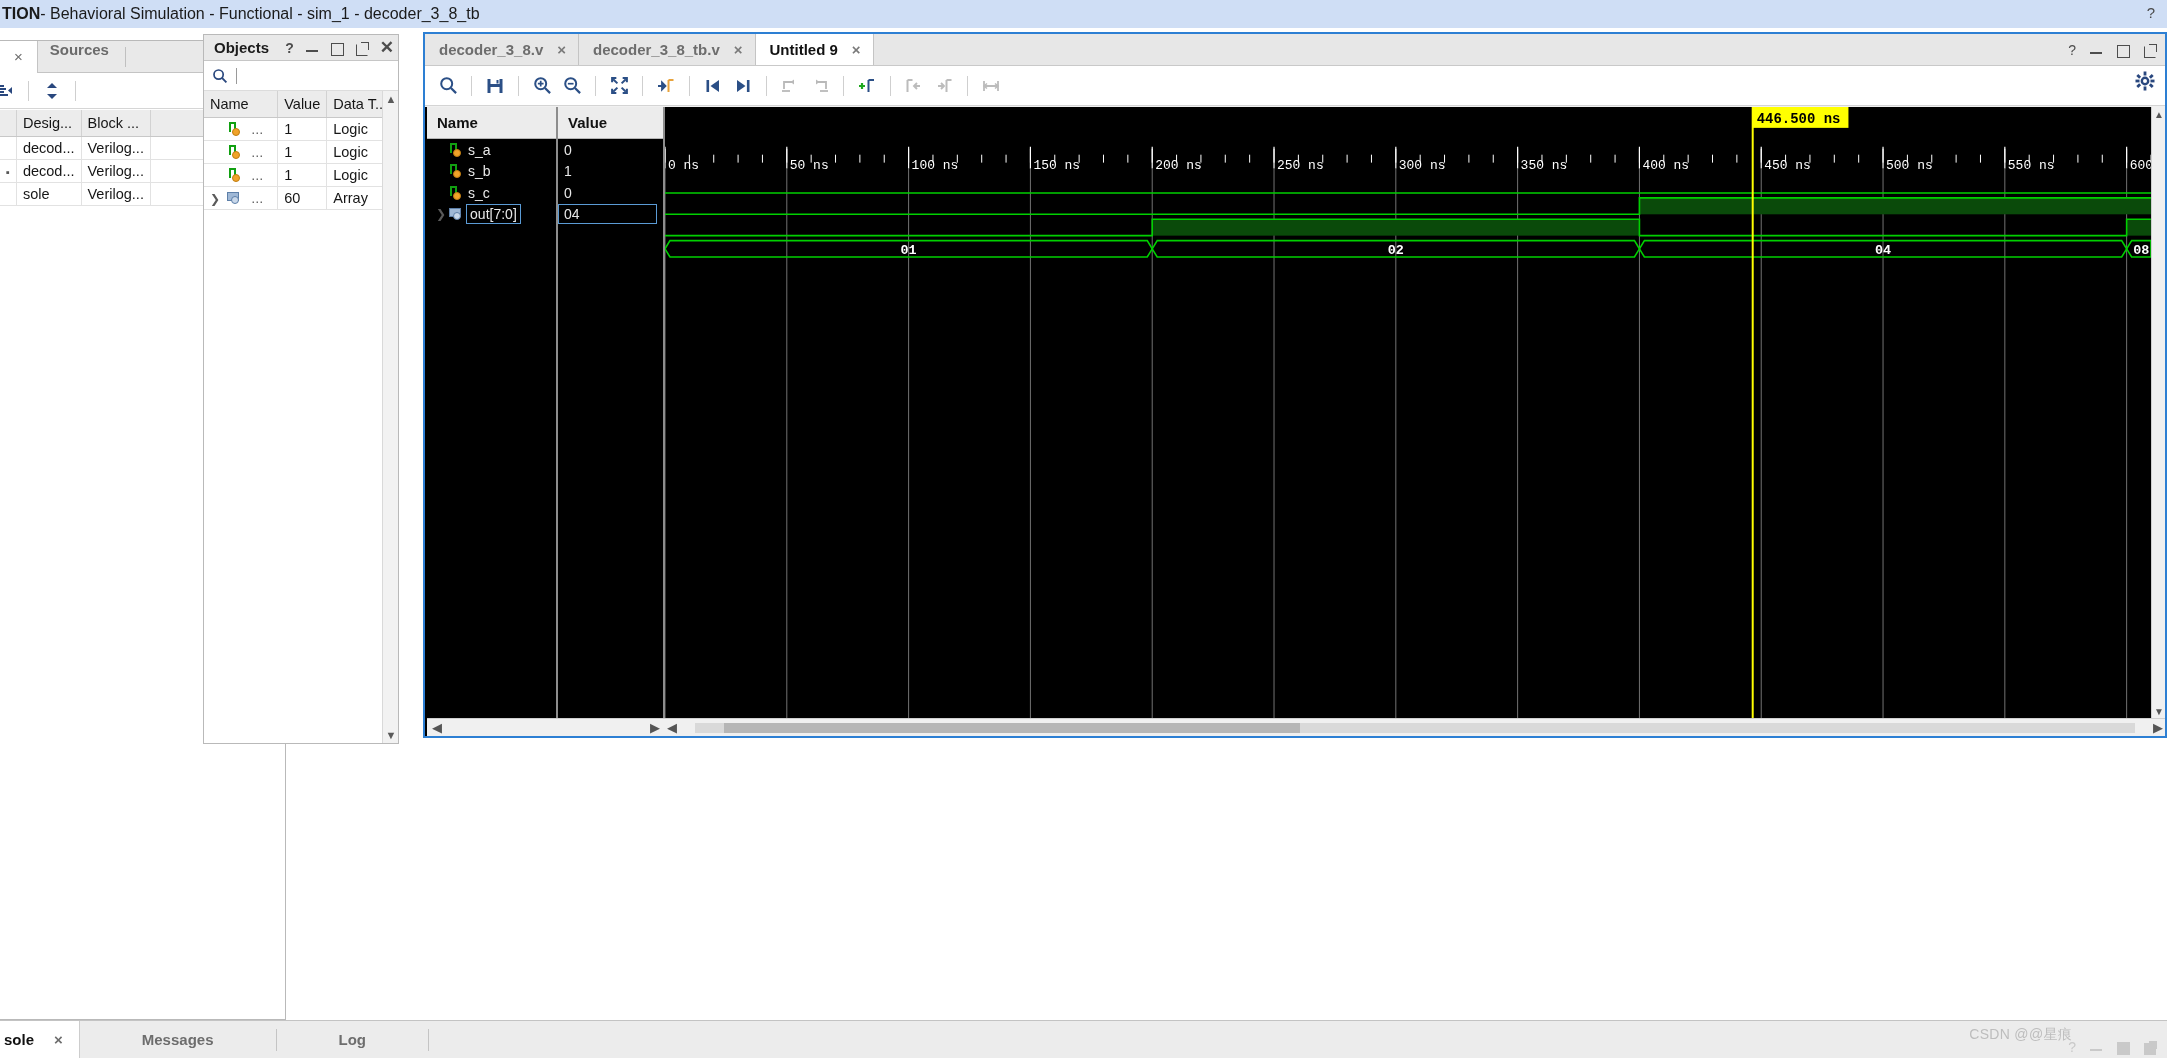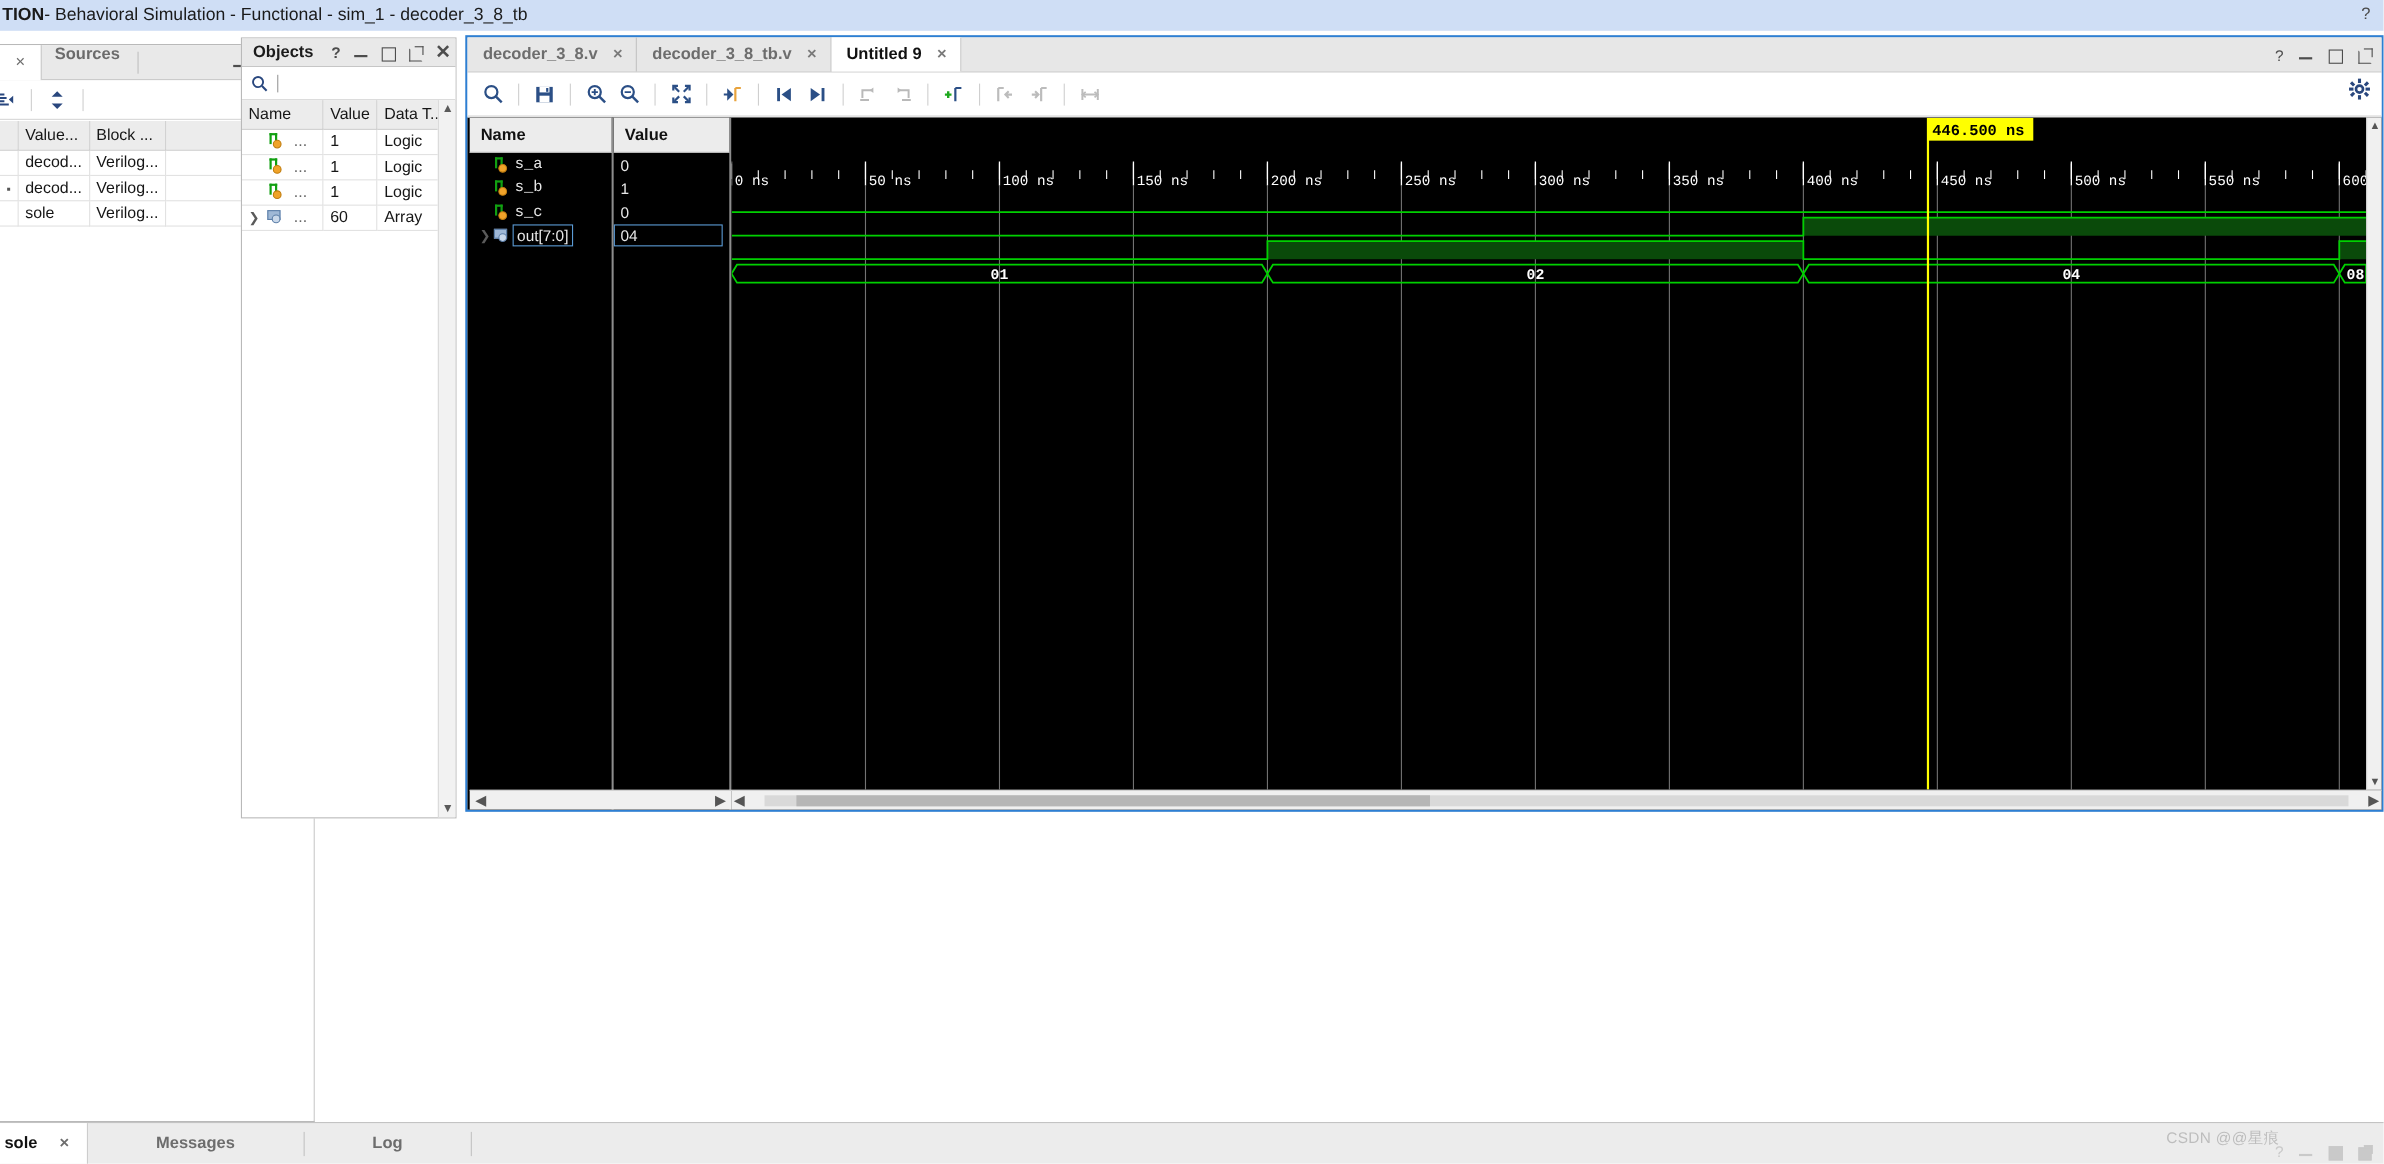--- a/index.html
+++ b/index.html
@@ -65,21 +65,21 @@
   table.grid { border-collapse: collapse; width:100%; font-size:14.5px; color:#161616; }
   table.grid th {
     background:#ececec; border-right:1px solid #d2d2d2; border-bottom:1px solid #c8c8c8;
     text-align:left; font-weight:normal; padding:4px 6px; height:26px; white-space:nowrap;
   }
   table.grid td {
     border-right:1px solid #e2e2e2; border-bottom:1px solid #e2e2e2;
     padding:3px 6px; height:22px; white-space:nowrap; background:#fff;
   }
   .objects-window {
-    position:absolute; left:219px; top:34px; width:196px; height:710px;
+    position:absolute; left:203px; top:34px; width:196px; height:710px;
     background:#fff; border:1px solid #b9b9b9;
   }
   .obj-title {
     height:26px; background:#e9e9e9; border-bottom:1px solid #c6c6c6;
     display:flex; align-items:center; padding-left:10px;
     font-size:15px; font-weight:bold; color:#1b1b1b; position:relative;
   }
   .obj-title .panel-wincontrols { right:4px; height:26px; gap:11px; }
   .obj-search {
     height:30px; background:#fff; border-bottom:1px solid #dcdcdc;
@@ -149,21 +149,21 @@
   .col-head {
     height:32px; background:#ececec; border-bottom:1px solid #b5b5b5;
     display:flex; align-items:center; padding-left:10px;
     font-size:15px; font-weight:bold; color:#111;
   }
   .sig-rows { position:absolute; left:0; top:32px; right:0; bottom:0; }
   .sig-row {
     height:21.5px; display:flex; align-items:center;
     color:#e8e8e8; font-size:14px; padding-left:22px;
   }
-  .sig-row .nm { margin-left:5px;font-family:Liberation Mono, monospace; }
+  .sig-row .nm { margin-left:5px; }
   .val-row {
     height:21.5px; display:flex; align-items:center;
     color:#e8e8e8; font-size:14px; padding-left:6px;
   }
   .sel-box { border:1px solid #5b9bd5; padding:1px 3px; margin-left:2px; }
   .val-sel-box { border:1px solid #5b9bd5; height:20px; display:flex; align-items:center;
                  padding-left:5px; width:100%; margin-left:-6px; }
 
   .wave-canvas {
     position:absolute; left:240px; top:0; right:14px; bottom:18px; background:#000; overflow:hidden;
@@ -271,21 +271,21 @@
           </g>
         </svg>
       </div>
     </div>
 
     <div style="position:absolute;left:0;top:69px;right:0;bottom:0;overflow:hidden;background:#fff;">
       <table class="grid">
         <thead>
           <tr>
             <th style="width:14px;border-right:1px solid #d2d2d2;"></th>
-            <th style="width:54px;">Value...</th>
+            <th style="width:54px;">Desig...</th>
             <th style="width:64px;">Block ...</th>
             <th style="border-right:none;"></th>
           </tr>
         </thead>
         <tbody>
           <tr>
             <td></td>
             <td>decod...</td>
             <td>Verilog...</td>
             <td style="border-right:none;"></td>

